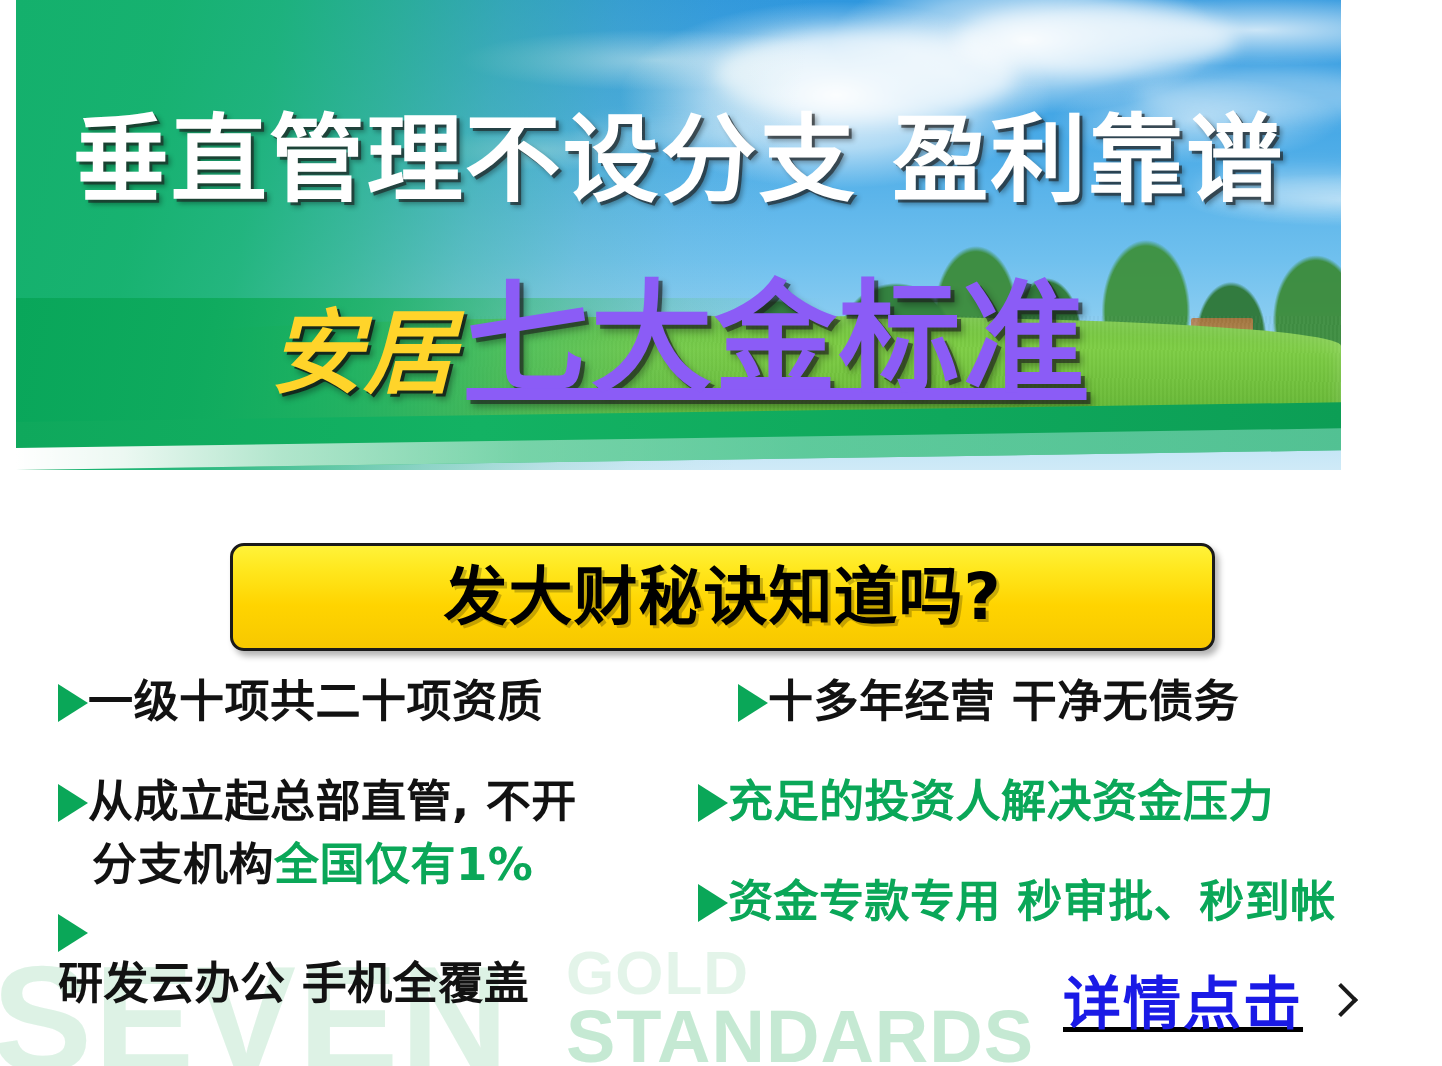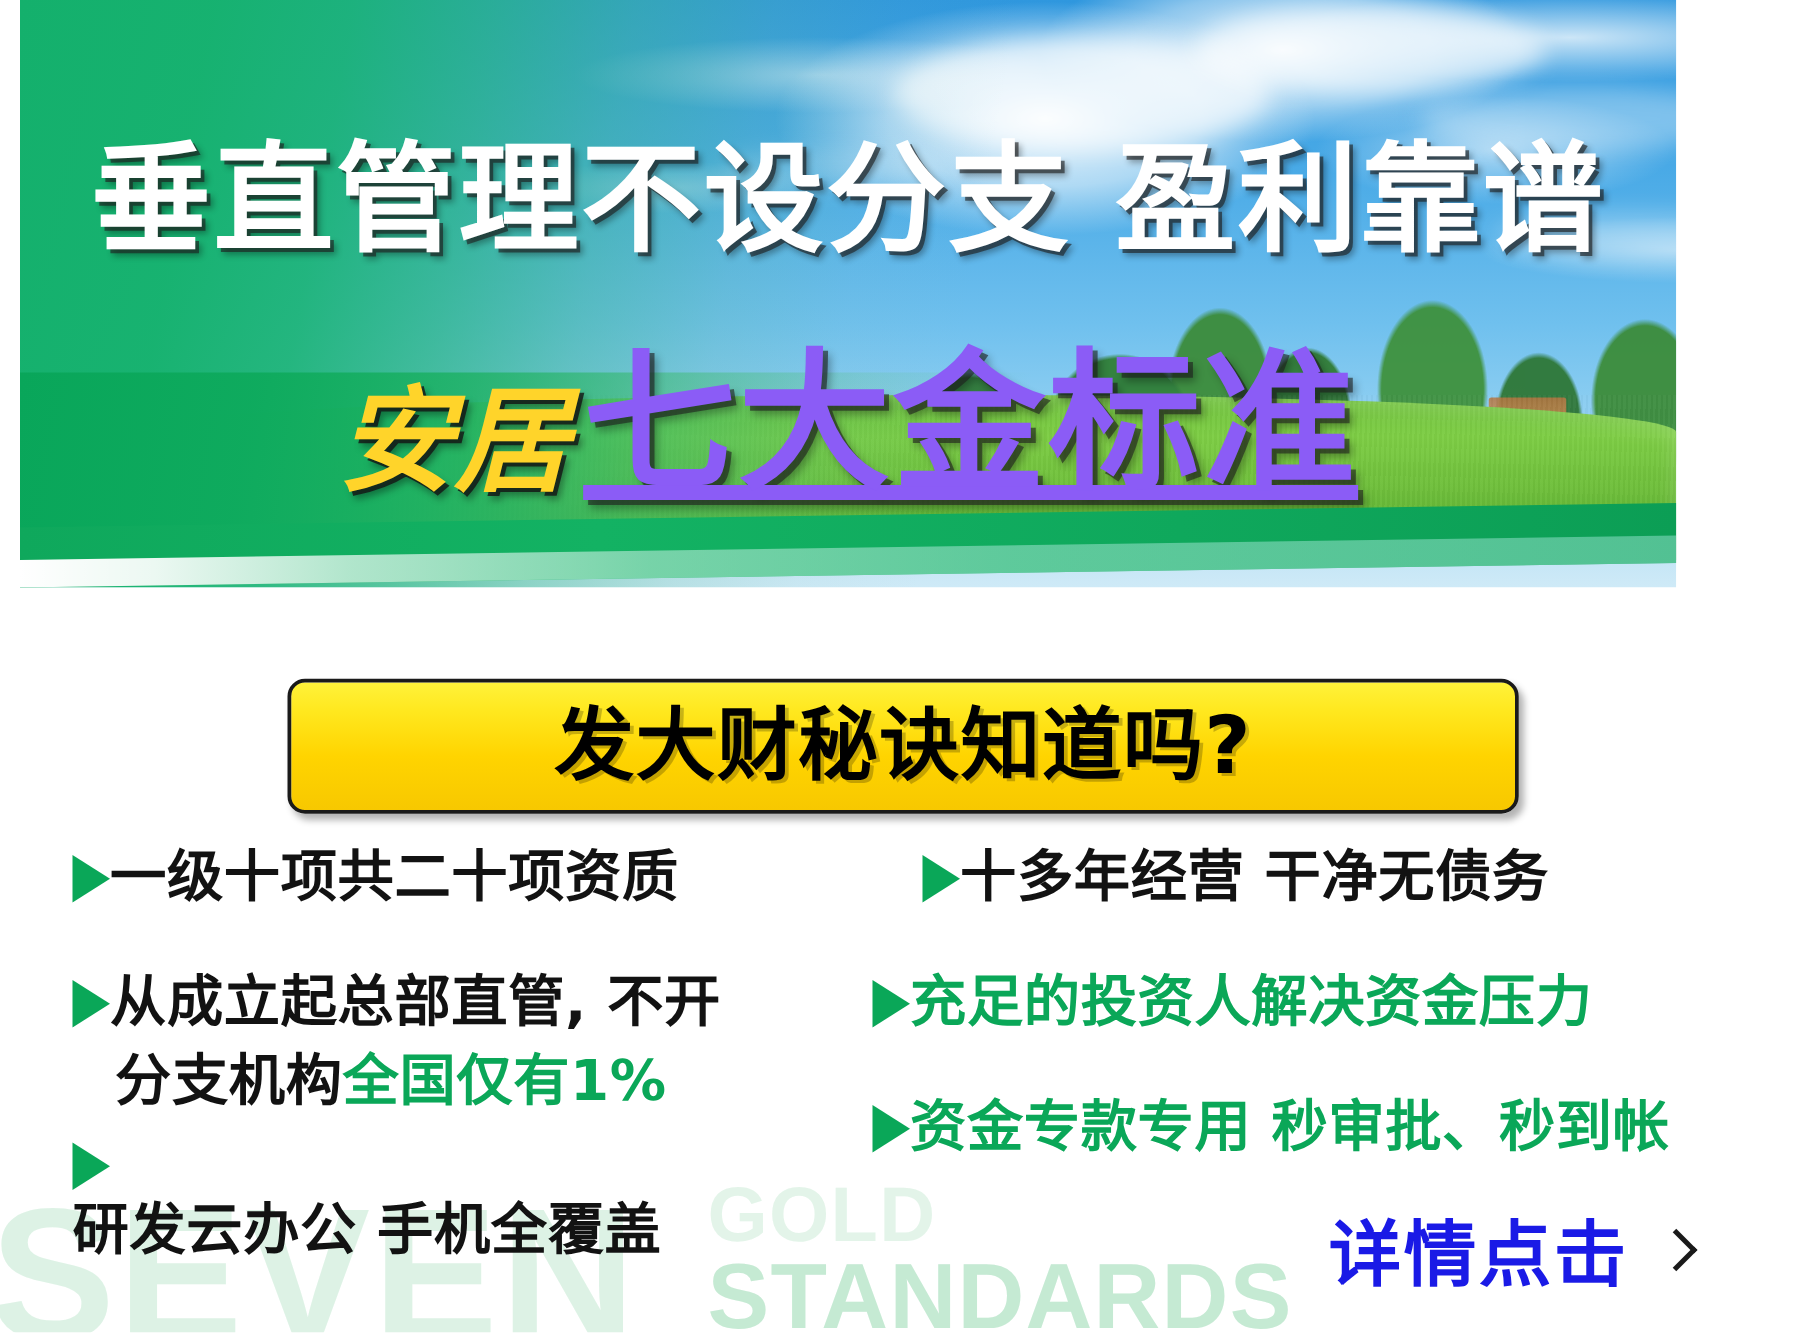--- a/index.html
+++ b/index.html
@@ -350,20 +350,21 @@
 
   
   .cta {
     position: absolute;
     left: 1063px;
     top: 975px;
     display: flex;
     align-items: center;
     gap: 24px;
     cursor: pointer;
+    text-decoration: underline;
   }
   .cta-text {
     font-size: 58px;
     line-height: 1;
     font-weight: 700;
     color: #1a1ae6;
     letter-spacing: 2px;
     white-space: nowrap;
     font-family: "DejaVu Sans", "Liberation Sans", sans-serif;
   }

